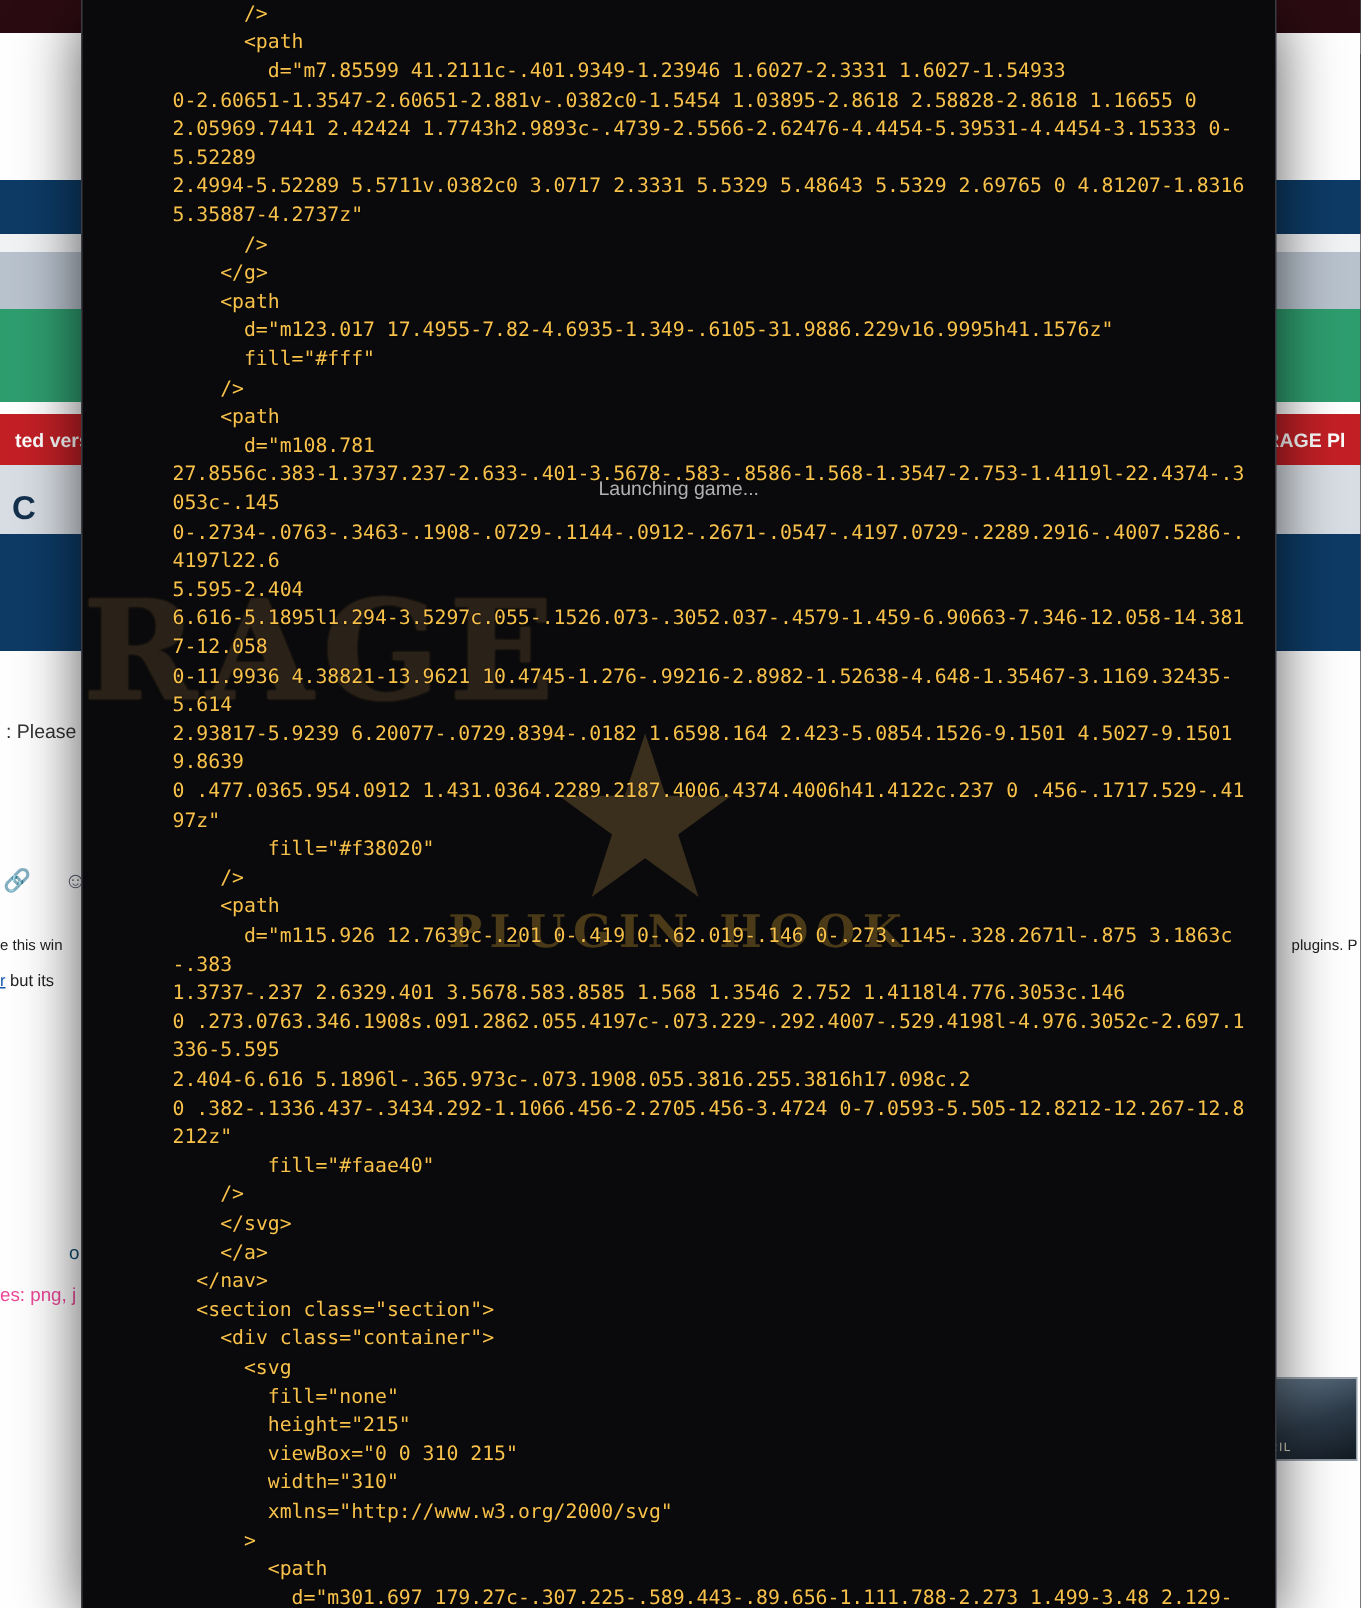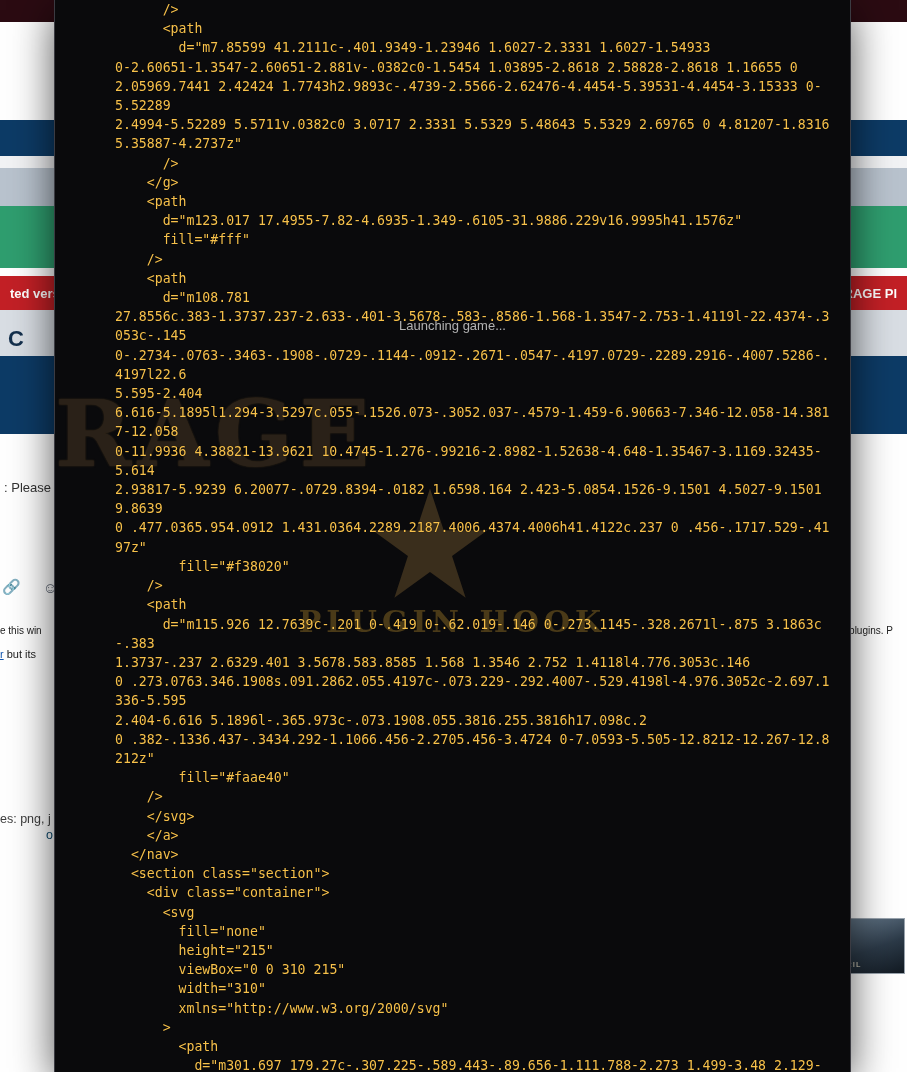--- a/index.html
+++ b/index.html
@@ -85,21 +85,21 @@
     border-bottom: 22px solid #f0a500;
   }
   .warn-bang {
     position: absolute; left: 76px; top: 530px;
     font-size: 12px; font-weight: bold; color: #4a2c00;
   }
   .bg-text-a { position: absolute; left: 0; top: 625px; font-size: 10px; color: #222; }
   .bg-text-b { position: absolute; left: 0; top: 648px; font-size: 11px; color: #222; }
   .bg-link { color: #1558b0; text-decoration: underline; }
   .bg-attach { position: absolute; left: 0; top: 828px; font-size: 12.5px; color: #0c4a6e; padding-left: 46px; }
-  .bg-types  { position: absolute; left: 0; top: 812px; font-size: 12.5px; color: #404040; }
+  .bg-types  { position: absolute; left: 0; top: 856px; font-size: 12.5px; color: #ec4899; }
   .bg-icons {
     position: absolute; left: 2px; top: 578px;
     font-size: 15px; color: #5a6270;
     display: flex; gap: 22px; align-items: center;
   }
   .bg-thumb {
     position: absolute; right: 2px; top: 918px; width: 70px; height: 56px;
     background: linear-gradient(160deg,#6b7f91 0%, #2c3a48 55%, #121a22 100%);
     border: 1px solid #99a3ad;
     overflow: hidden;
@@ -195,21 +195,21 @@
   <div class="warn-bang">!</div>
 
   <div class="bg-icons">
     <span>🔗</span>
     <span>☺</span>
   </div>
 
   <div class="bg-text-a">
     <span>e this win</span>
   </div>
-  <div class="bg-text-a" style="right:14px; left:auto;padding-left:25px;">plugins. P</div>
+  <div class="bg-text-a" style="right:2px; left:auto;padding-left:25px;">plugins. P</div>
 
   <div class="bg-text-b">
     <a class="bg-link" href="#">r</a><span> but its</span>
   </div>
 
   <div class="bg-attach">o attach,</div>
   <div class="bg-types">es: png, j</div>
 
   <div class="bg-thumb">
     <span class="caption">TRIL</span>

